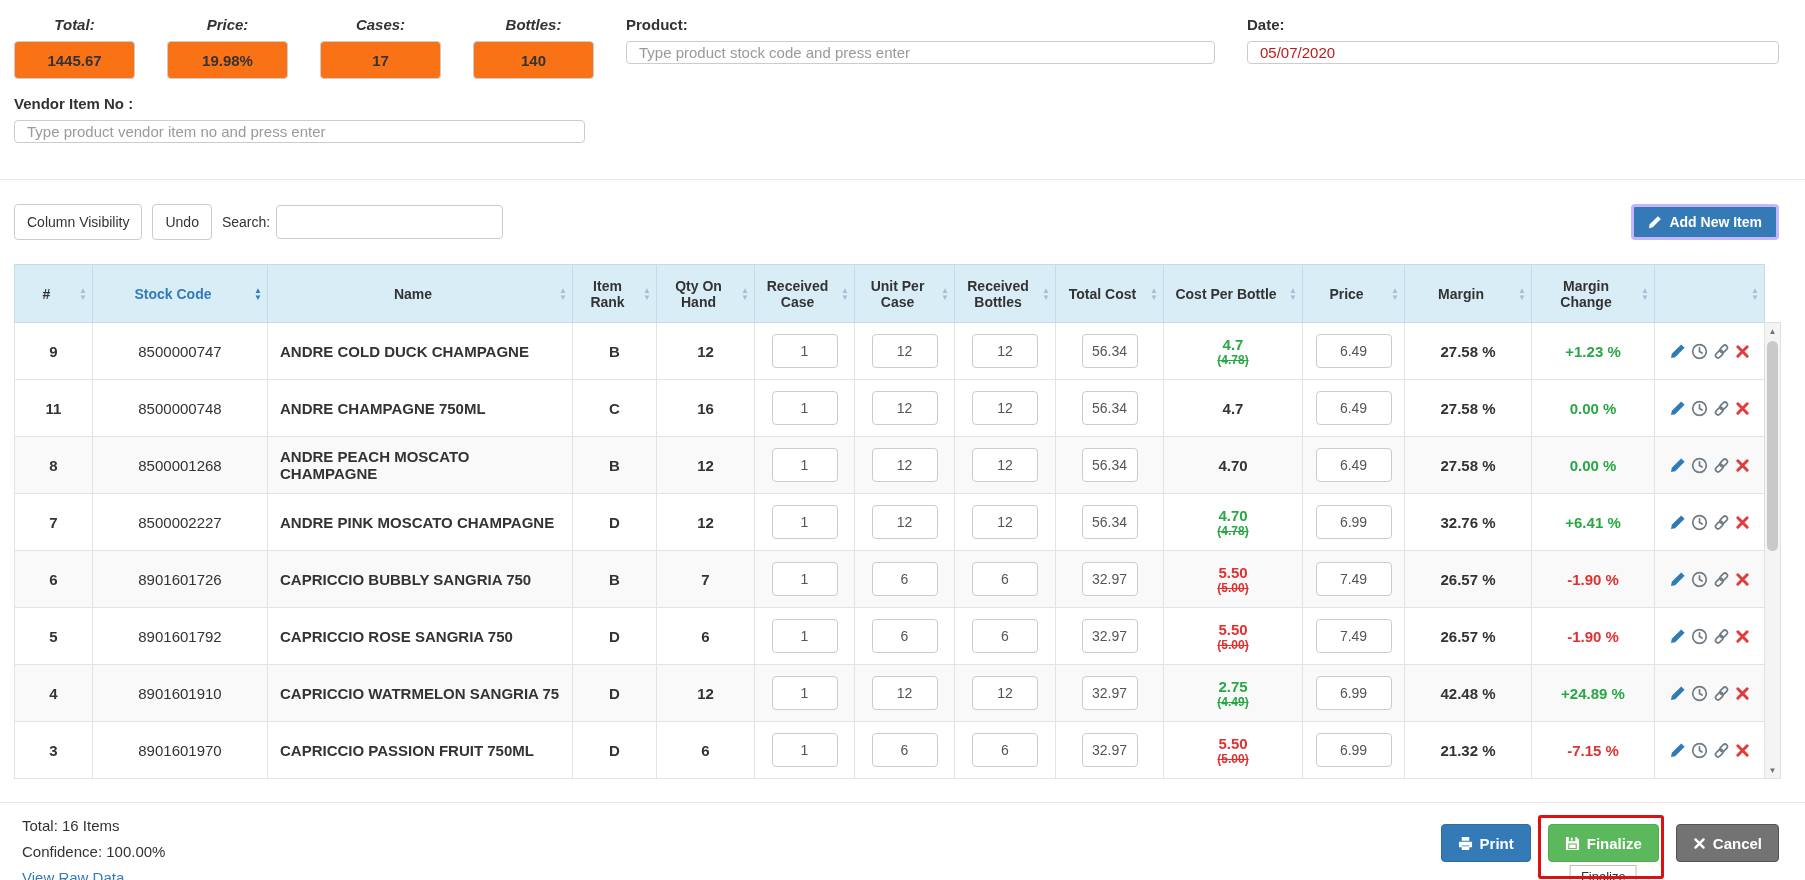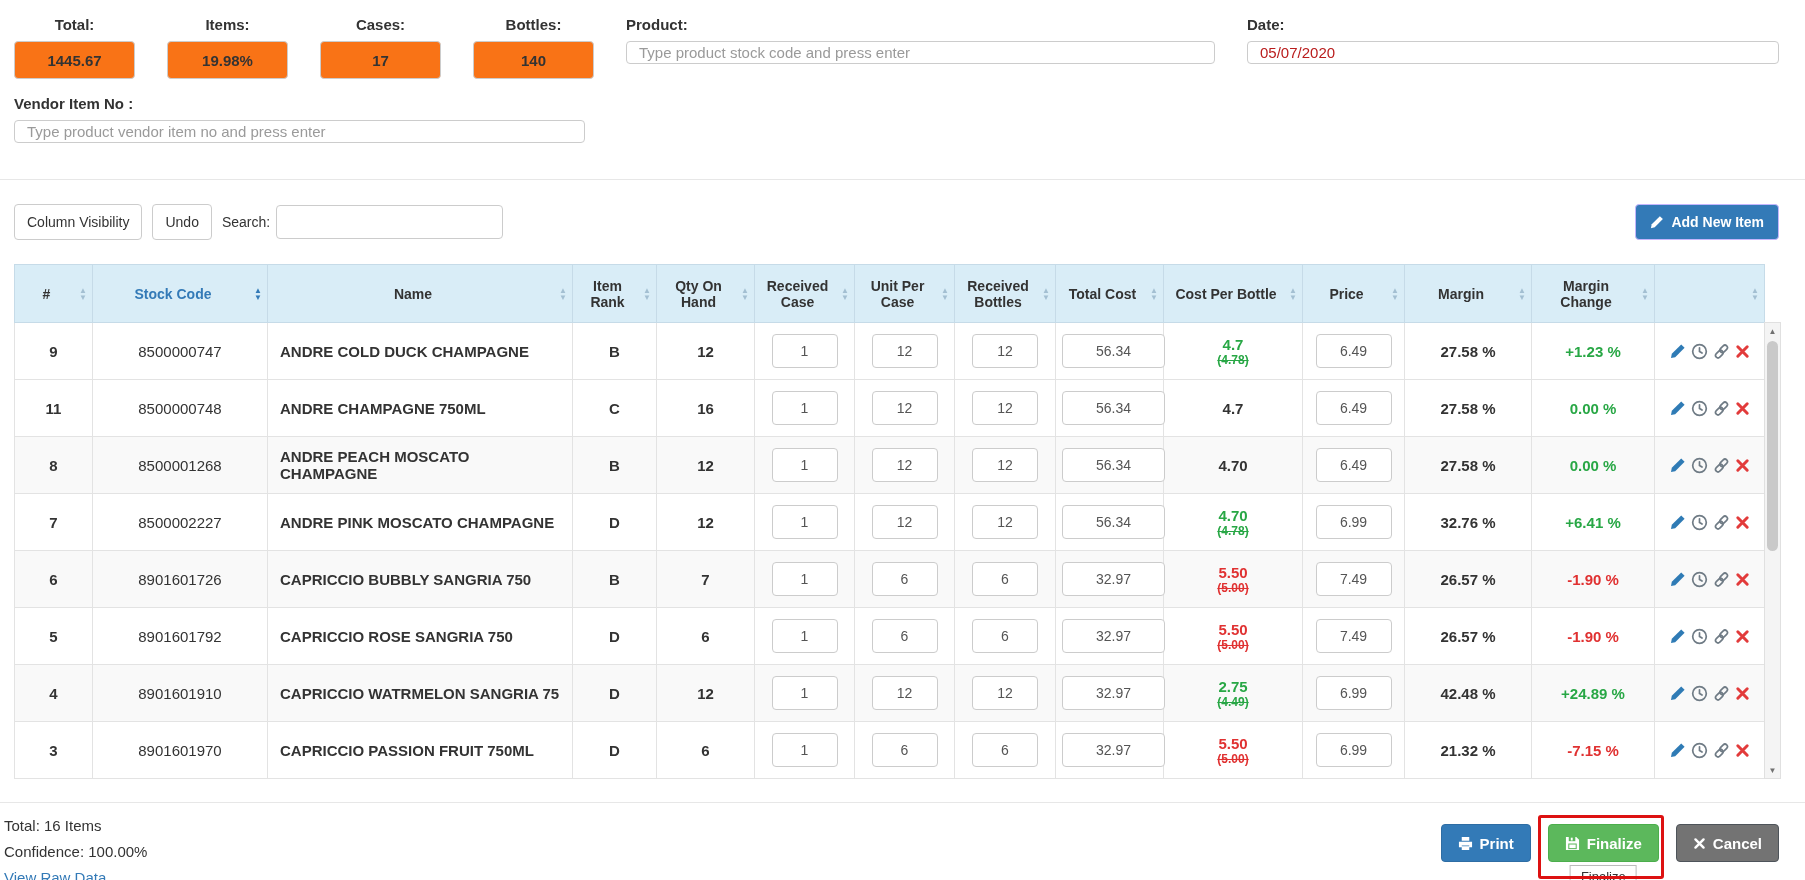--- a/index.html
+++ b/index.html
@@ -8,21 +8,21 @@
     font-family: "Liberation Sans", sans-serif;
     font-size: 14px; color: #333; background: #fff;
     overflow: hidden; position: relative;
   }
   label { font-weight: bold; font-size: 15px; display: block; margin-bottom: 8px; }
 
   
   .top { padding: 16px 26px 0 14px; }
   .row1 { display: flex; align-items: flex-start; }
   .stat { width: 121px; margin-right: 32px; flex: none; }
-  .stat label { text-align: center; }
+  .stat label { text-align: center; font-style: italic; }
   .stat-box { height: 38px; border: 1px solid #ccc; border-radius: 4px;
     display: flex; align-items: center; justify-content: center;
     font-weight: bold; font-size: 15px; background: #f97316; }
   .field-product { width: 589px; margin-right: 32px; flex: none; }
   .field-date { flex: 1; }
   input.ctl { height: 23px; width: 100%; border: 1px solid #ccc; border-radius: 4px;
     padding: 0 12px; font: 15px "Liberation Sans", sans-serif; color: #b91c1c; background: #fff; }
   input::placeholder { color: #9a9a9a; }
   .row2 { margin-top: 16px; width: 571px; }
   .divider { border: none; border-top: 1px solid #e7e7e7; margin-top: 36px; }
@@ -30,21 +30,21 @@
   
   .toolbar { margin: 24px 26px 0 14px; display: flex; align-items: center; }
   .btn { display: inline-flex; align-items: center; justify-content: center; gap: 7px;
     border-radius: 4px; font: 14px "Liberation Sans", sans-serif; cursor: pointer; }
   .btn-default { background: #fff; border: 1px solid #ccc; color: #333; height: 36px; padding: 0 12px; }
   .btn-undo { margin-left: 10px; }
   .search-label { margin: 0 6px 0 10px; font-weight: normal; font-size: 14px; display: inline; }
   .search-input { width: 227px; height: 34px; border: 1px solid #ccc; border-radius: 4px;
     padding: 0 8px; font: 14px "Liberation Sans", sans-serif; color: #333; }
   .btn-add { margin-left: auto; height: 36px; padding: 0 14px; background: #337ab7;
-    border: 1px solid #c4b5fd; color: #fff; font-weight: bold; }
+    border: 3px solid #c4b5fd; color: #fff; font-weight: bold; }
 
   
   .table-wrap { position: relative; margin: 24px 0 0 14px; width: 1767px; }
   table { width: 1750px; border-collapse: collapse; table-layout: fixed; }
   thead th { background: #d9edf7; border: 1px solid #c6dbe8; font-weight: bold; font-size: 14px;
     color: #333; height: 58px; position: relative; padding: 6px 20px 6px 6px;
     text-align: center; vertical-align: middle; cursor: pointer; }
   thead th.active { color: #337ab7; }
   .sort { position: absolute; right: 5px; top: 50%; transform: translateY(-50%);
     display: flex; flex-direction: column; line-height: 7px; font-size: 8px;
@@ -52,21 +52,21 @@
   thead th.active .sort { color: #337ab7; }
   .sort i { font-style: normal; }
   tbody td { border: 1px solid #e3e3e3; height: 57px; padding: 4px 6px;
     vertical-align: middle; text-align: center; font-size: 15px; background-clip: padding-box; }
   tbody tr { background: #fff; }
   tbody tr:nth-child(2n+3) { background: #f9f9f9; }
   td.name { text-align: left; padding-left: 12px; font-weight: bold; white-space: pre-line; }
   .bold { font-weight: bold; }
   .cell-input { width: 66px; height: 34px; border: 1px solid #ccc; border-radius: 4px;
     text-align: center; color: #555; font: 14px "Liberation Sans", sans-serif; background: #fff; }
-  .cell-input.wide { width: 103px; }
+  .cell-input.wide { width: 56px; }
   .cell-input.price { width: 76px; }
   .cpb-val { font-weight: bold; text-align: center; }
   .cpb-old { font-size: 12px; font-weight: bold; text-decoration: line-through; }
   .c-green { color: #28a745; }
   .c-red { color: #e03131; }
   .c-dark { color: #333; }
   td.actions { padding: 0; }
   .action-icons { display: flex; align-items: center; justify-content: center; gap: 5px; }
   .icon-btn { display: inline-flex; cursor: pointer; background: none; border: none; padding: 0; }
 
@@ -74,21 +74,21 @@
   .vscroll { position: absolute; top: 58px; right: 0; bottom: 0; width: 17px;
     background: #f4f4f4; border: 1px solid #e0e0e0; }
   .sb-btn { height: 16px; width: 100%; display: flex; align-items: center; justify-content: center;
     font-size: 8px; color: #707070; cursor: pointer; }
   .sb-btn.down { position: absolute; bottom: 0; left: 0; }
   .sb-thumb { position: absolute; top: 18px; left: 2px; width: 11px; height: 210px;
     background: #c9c9c9; border-radius: 6px; cursor: pointer; }
 
   
   .footer { position: absolute; left: 0; right: 0; top: 802px; bottom: 0;
-    border-top: 1px solid #e7e7e7; padding: 14px 26px 0 4px;
+    border-top: 1px solid #e7e7e7; padding: 14px 26px 0 22px;
     display: flex; justify-content: space-between; align-items: flex-start; }
   .footer-left div { margin-bottom: 9px; font-size: 15px; }
   .footer-left a { color: #337ab7; font-size: 15px; text-decoration: none; cursor: pointer; }
   .footer-right { display: flex; gap: 17px; align-items: flex-start; padding-top: 7px; }
   .btn-footer { height: 38px; padding: 0 16px; font-size: 15px; font-weight: bold; color: #fff; }
   .btn-print { background: #337ab7; border: 1px solid #2e6da4; }
   .btn-finalize { background: #5cb85c; border: 1px solid #4cae4c; }
   .btn-cancel { background: #737373; border: 1px solid #4e545a; }
   .finalize-wrap { position: relative; }
   .annotation { position: absolute; left: -10px; top: -9px; width: 126px; height: 64px;
@@ -100,21 +100,21 @@
 </head>
 <body>
 
 <div class="top">
   <div class="row1">
     <div class="stat">
       <label>Total:</label>
       <div class="stat-box">1445.67</div>
     </div>
     <div class="stat">
-      <label>Items:</label>
+      <label>Price:</label>
       <div class="stat-box">19.98%</div>
     </div>
     <div class="stat">
       <label>Cases:</label>
       <div class="stat-box">17</div>
     </div>
     <div class="stat">
       <label>Bottles:</label>
       <div class="stat-box">140</div>
     </div>

